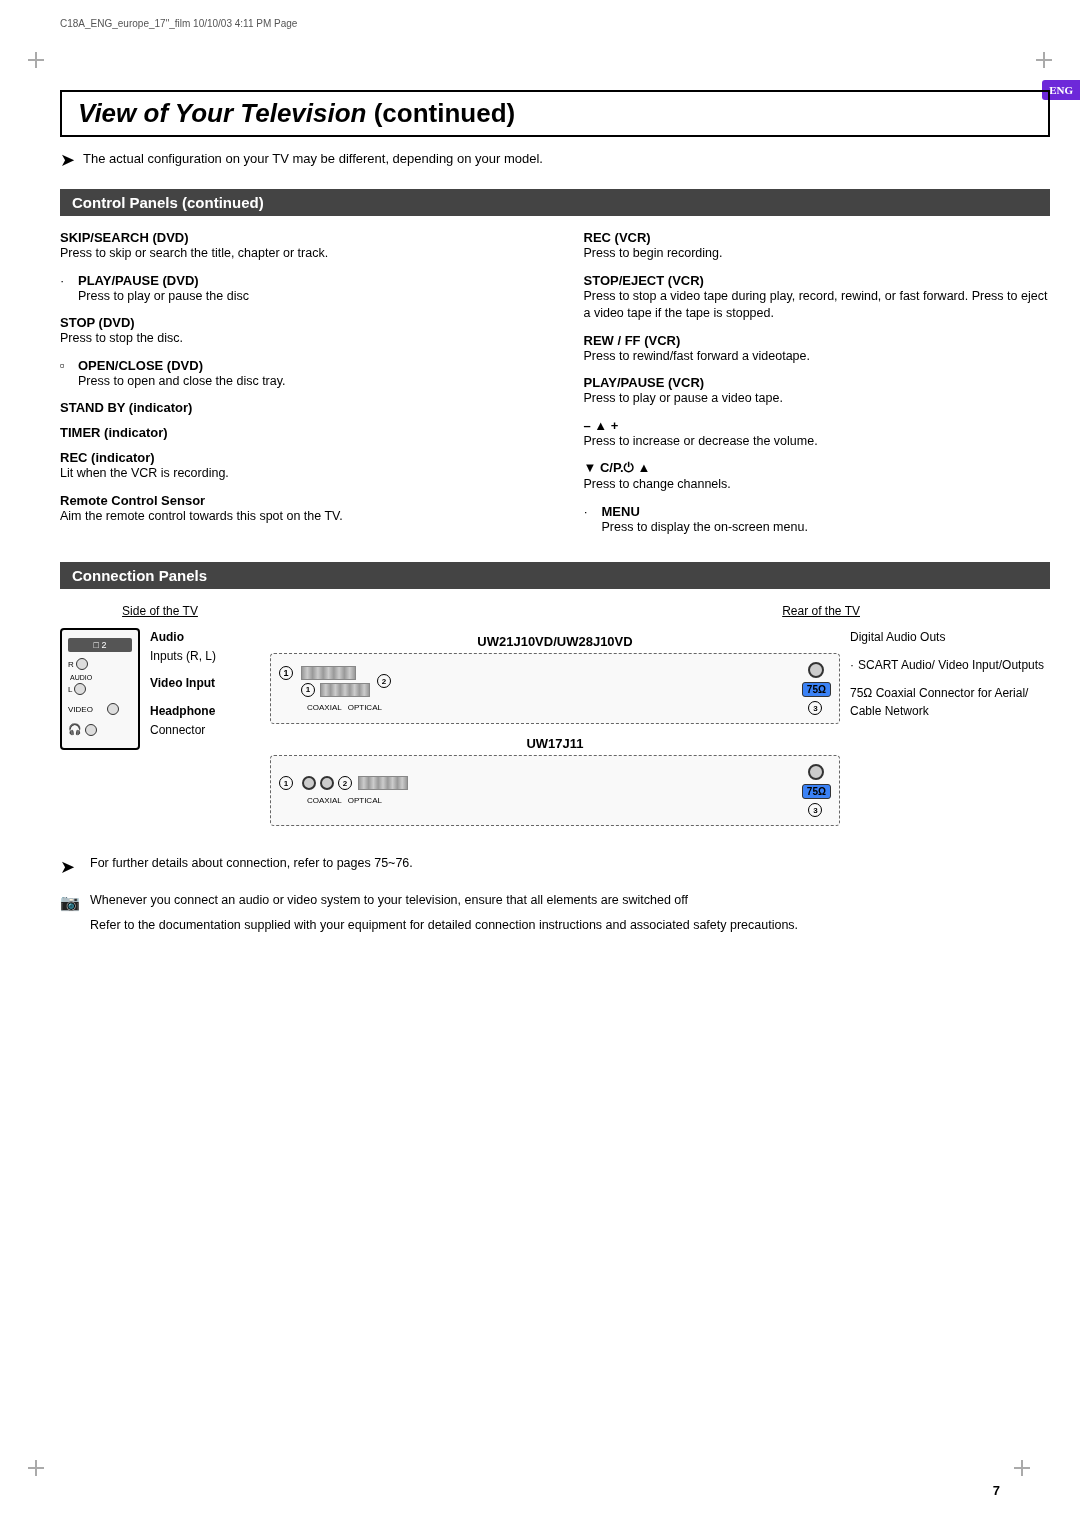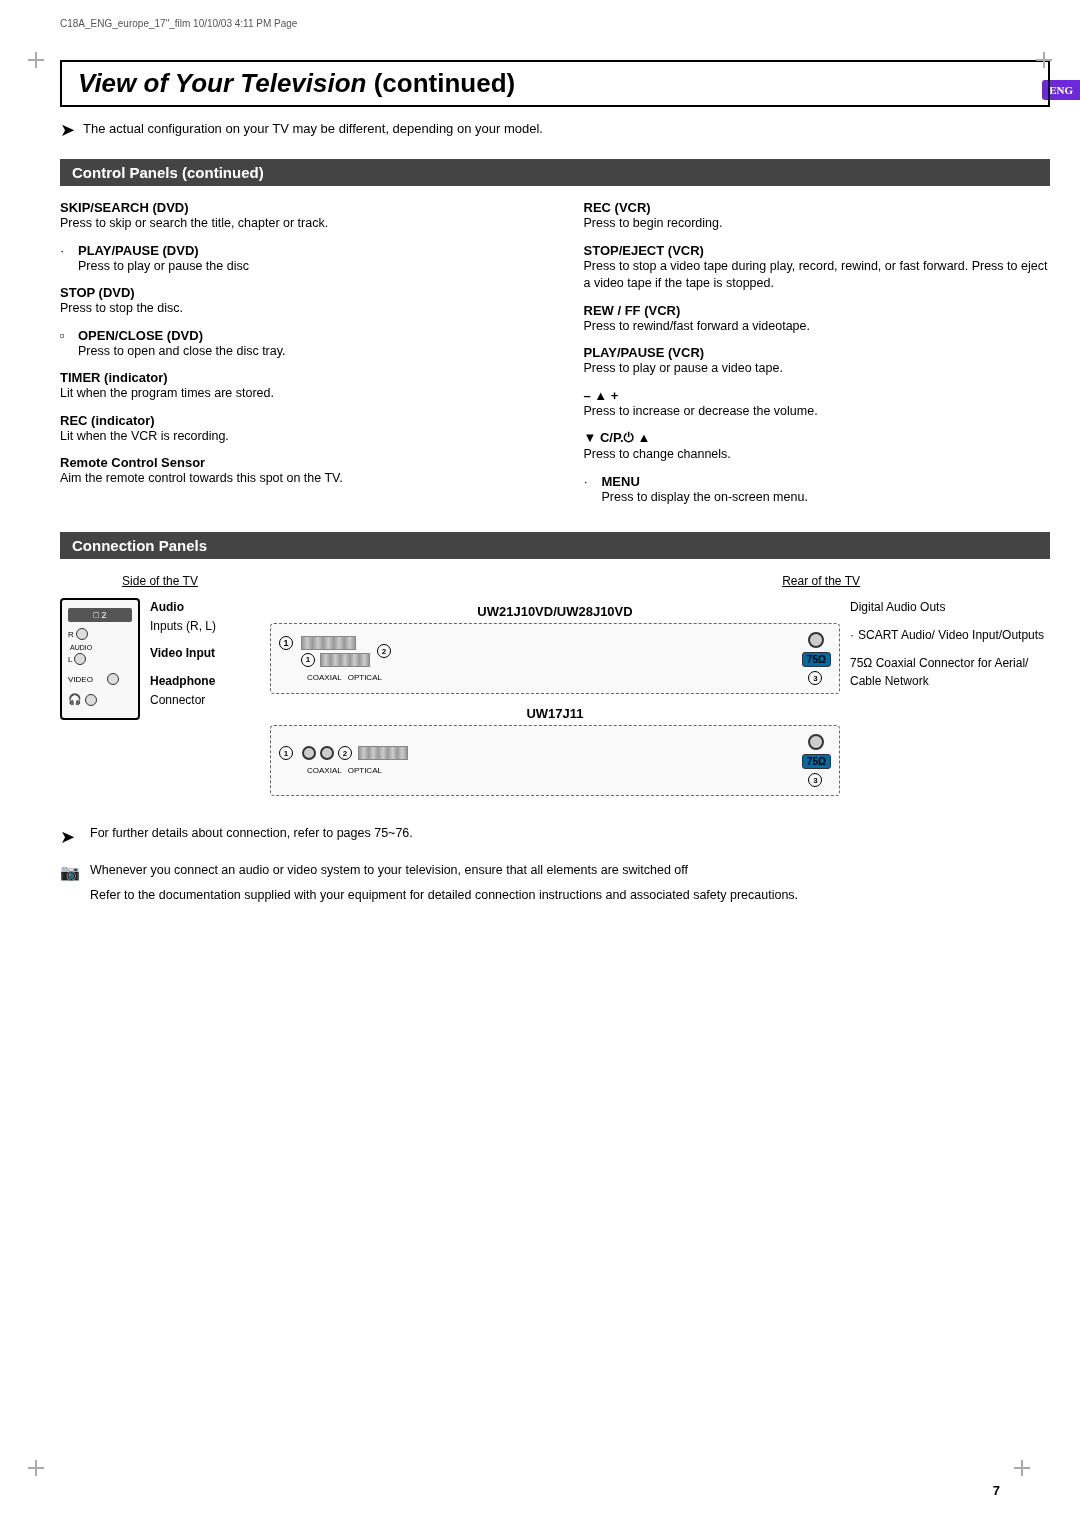--- a/index.html
+++ b/index.html
@@ -56,20 +56,21 @@
 
     
     .main-title {
       font-size: 26px;
       font-weight: bold;
       border: 2px solid #000;
       padding: 6px 16px;
       margin-bottom: 14px;
       display: inline-block;
       width: 100%;
+      margin-top: 30px;
     }
     .main-title span.italic {
       font-style: italic;
     }
     .main-title span.normal {
       font-style: normal;
     }
 
     
     .arrow-note {
@@ -240,21 +241,21 @@
       padding-top: 2px;
       margin-left: 28px;
     }
 
     .ohm-badge {
       border: 1.5px solid #333;
       border-radius: 3px;
       padding: 1px 4px;
       font-size: 10px;
       font-weight: bold;
-      background: #0369a1;
+      background: #3b82f6;
       align-self: flex-start;
     }
 
     
     .info-col {
       width: 200px;
       font-size: 12px;
       line-height: 1.5;
     }
 
@@ -357,25 +358,25 @@
 
         <div class="item bullet-row">
           <span class="bullet-sym">▫</span>
           <div>
             <div class="item-title"><span>OPEN/CLOSE</span><span> (DVD)</span></div>
             <div class="item-desc">Press to open and close the disc tray.</div>
           </div>
         </div>
 
         <div class="item">
+          <div class="item-title"><span>STAND BY</span><span> (indicator)</span></div>
         </div>
 
         <div class="item">
           <div class="item-title"><span>TIMER</span><span> (indicator)</span></div>
-          <div class="item-desc">Lit when the program times are stored.</div>
         </div>
 
         <div class="item">
           <div class="item-title"><span>REC</span><span> (indicator)</span></div>
           <div class="item-desc">Lit when the VCR is recording.</div>
         </div>
 
         <div class="item">
           <div class="item-title"><span>Remote Control Sensor</span></div>
           <div class="item-desc">Aim the remote control towards this spot on the TV.</div>

